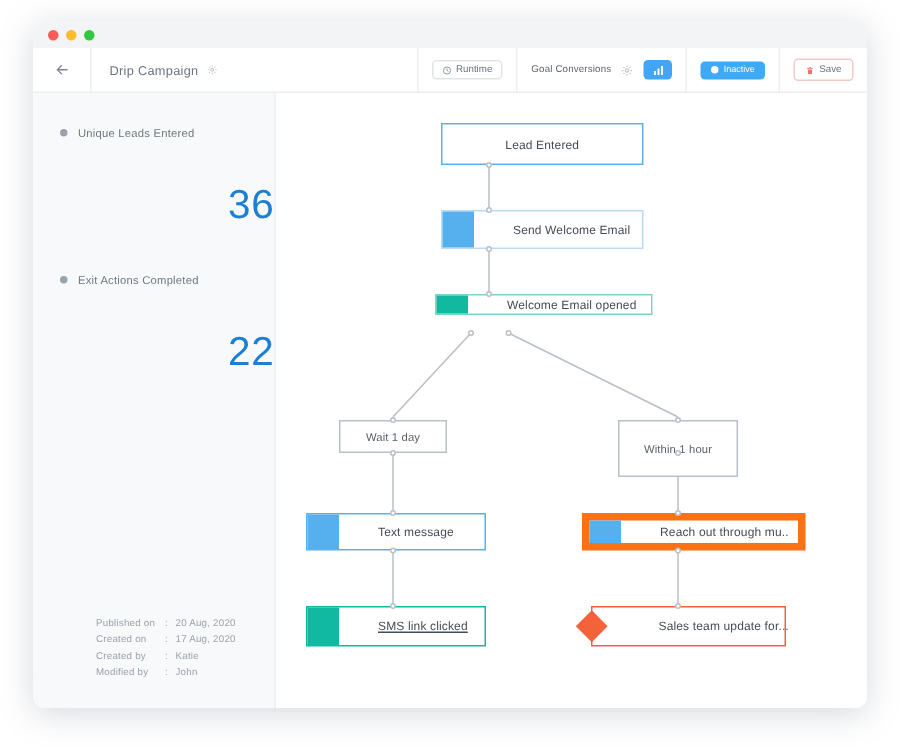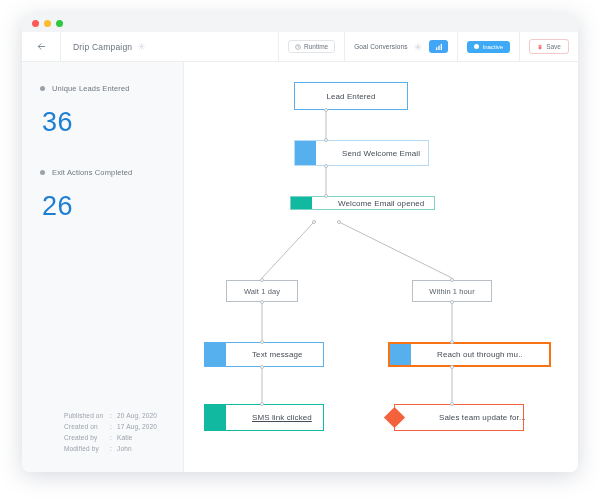--- a/index.html
+++ b/index.html
@@ -94,30 +94,30 @@
     background:#f8f9fa;
     border-right:1px solid #eceef0;
     box-sizing:border-box;
     position:relative;
   }
   .side-head{
     font-size:7.5px;color:#8b939c;
     padding:14px 0 0 18px;
     letter-spacing:.2px;
   }
-  .metric{padding:22px 0 0 18px;}
+  .metric{padding:22px 0 0 18px;text-align:right;}
   .metric-label{
     display:flex;align-items:center;gap:7px;
     font-size:7.5px;color:#6f7881;
     letter-spacing:.15px;
   }
   .bullet{width:5px;height:5px;border-radius:50%;background:#9aa2ab;flex:none;}
   .metric-value{
     font-size:27px;color:#1d7fd4;
-    margin-top:14px;margin-left:2px;
+    margin-top:28px;margin-left:2px;
     font-weight:400;letter-spacing:.5px;
   }
   .meta{
     position:absolute;left:42px;bottom:18px;
     font-size:6.5px;color:#9aa2ab;line-height:11px;
     letter-spacing:.15px;
   }
   .meta-row{display:flex;}
   .meta-k{width:46px;}
   .meta-sep{width:7px;}
@@ -243,21 +243,21 @@
           <span>Unique Leads Entered</span>
         </div>
         <div class="metric-value">36</div>
       </div>
 
       <div class="metric" style="padding-top:30px;">
         <div class="metric-label">
           <span class="bullet"></span>
           <span>Exit Actions Completed</span>
         </div>
-        <div class="metric-value">26</div>
+        <div class="metric-value">22</div>
       </div>
 
       <div class="meta">
         <div class="meta-row">
           <span class="meta-k">Published on</span>
           <span class="meta-sep">:</span>
           <span>20 Aug, 2020</span>
         </div>
         <div class="meta-row">
           <span class="meta-k">Created on</span>
@@ -285,21 +285,21 @@
           <line x1="142" y1="104" x2="142" y2="134"></line>
           <line x1="130" y1="160" x2="78" y2="216"></line>
           <line x1="155" y1="160" x2="268" y2="216"></line>
           <line x1="78" y1="240" x2="78" y2="278"></line>
           <line x1="268" y1="240" x2="268" y2="278"></line>
           <line x1="78" y1="304" x2="78" y2="340"></line>
           <line x1="268" y1="304" x2="268" y2="340"></line>
         </g>
       </svg>
 
-      <div class="node centered" style="left:110px;top:20px;width:114px;height:28px;border:1px solid #5ab0ee;">
+      <div class="node centered" style="left:110px;top:20px;width:135px;height:28px;border:1px solid #5ab0ee;">
         <span class="nlabel">Lead Entered</span>
       </div>
       <span class="port" style="left:140px;top:46px;"></span>
 
       <div class="node" style="left:110px;top:78px;width:135px;height:26px;border:1px solid #b9dcf6;">
         <span class="swatch" style="background:#56b0ee;"></span>
         <span class="nlabel">Send Welcome Email</span>
       </div>
       <span class="port" style="left:140px;top:76px;"></span>
       <span class="port" style="left:140px;top:102px;"></span>
@@ -311,34 +311,34 @@
       <span class="port" style="left:140px;top:132px;"></span>
       <span class="port" style="left:128px;top:158px;"></span>
       <span class="port" style="left:153px;top:158px;"></span>
 
       <div class="node centered small" style="left:42px;top:218px;width:72px;height:22px;border:1px solid #b9bfc6;">
         <span class="nlabel">Wait 1 day</span>
       </div>
       <span class="port" style="left:76px;top:216px;"></span>
       <span class="port" style="left:76px;top:238px;"></span>
 
-      <div class="node centered small" style="left:228px;top:218px;width:80px;height:22px;border:1px solid #b9bfc6;">
+      <div class="node centered small" style="left:228px;top:218px;width:80px;height:38px;border:1px solid #b9bfc6;">
         <span class="nlabel">Within 1 hour</span>
       </div>
       <span class="port" style="left:266px;top:216px;"></span>
       <span class="port" style="left:266px;top:238px;"></span>
 
       <div class="node" style="left:20px;top:280px;width:120px;height:25px;border:1px solid #5ab0ee;">
         <span class="swatch" style="background:#56b0ee;"></span>
         <span class="nlabel">Text message</span>
       </div>
       <span class="port" style="left:76px;top:278px;"></span>
       <span class="port" style="left:76px;top:303px;"></span>
 
-      <div class="node" style="left:204px;top:280px;width:163px;height:25px;border:2px solid #f97316;">
+      <div class="node" style="left:204px;top:280px;width:149px;height:25px;border:5px solid #f97316;">
         <span class="swatch" style="background:#56b0ee;"></span>
         <span class="nlabel">Reach out through mu..</span>
       </div>
       <span class="port" style="left:266px;top:278px;"></span>
       <span class="port" style="left:266px;top:303px;"></span>
 
       <div class="node" style="left:20px;top:342px;width:120px;height:27px;border:1px solid #10b9a0;text-decoration:underline;">
         <span class="swatch" style="background:#10b9a0;"></span>
         <span class="nlabel">SMS link clicked</span>
       </div>

